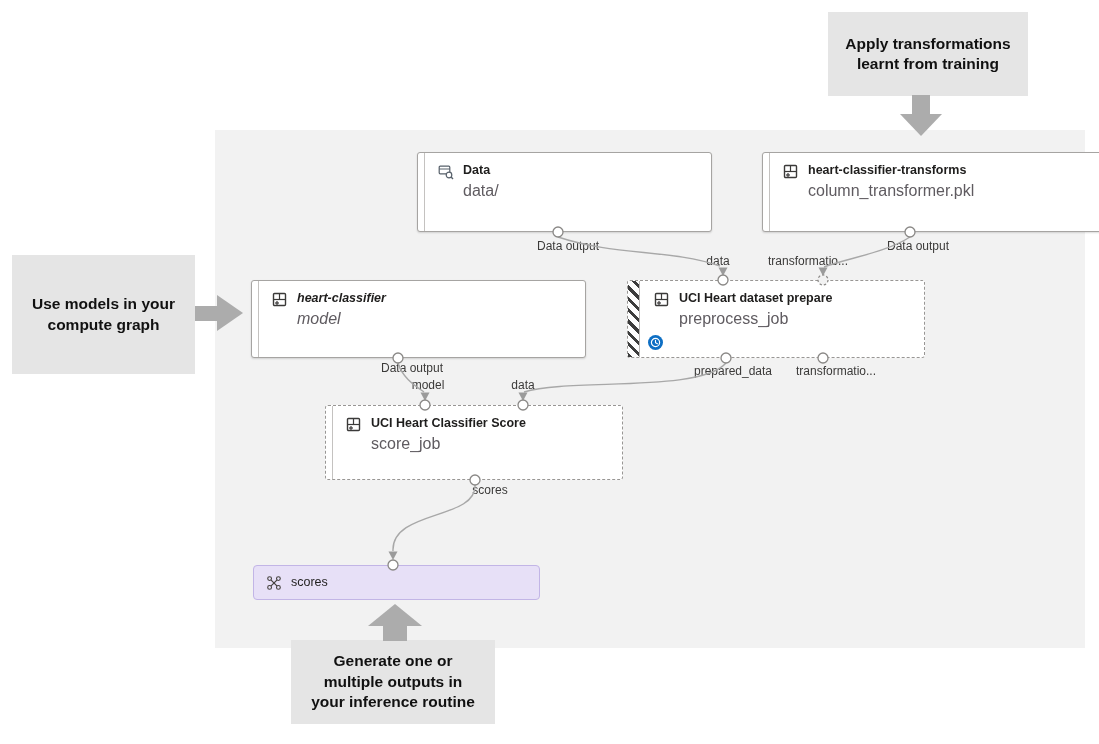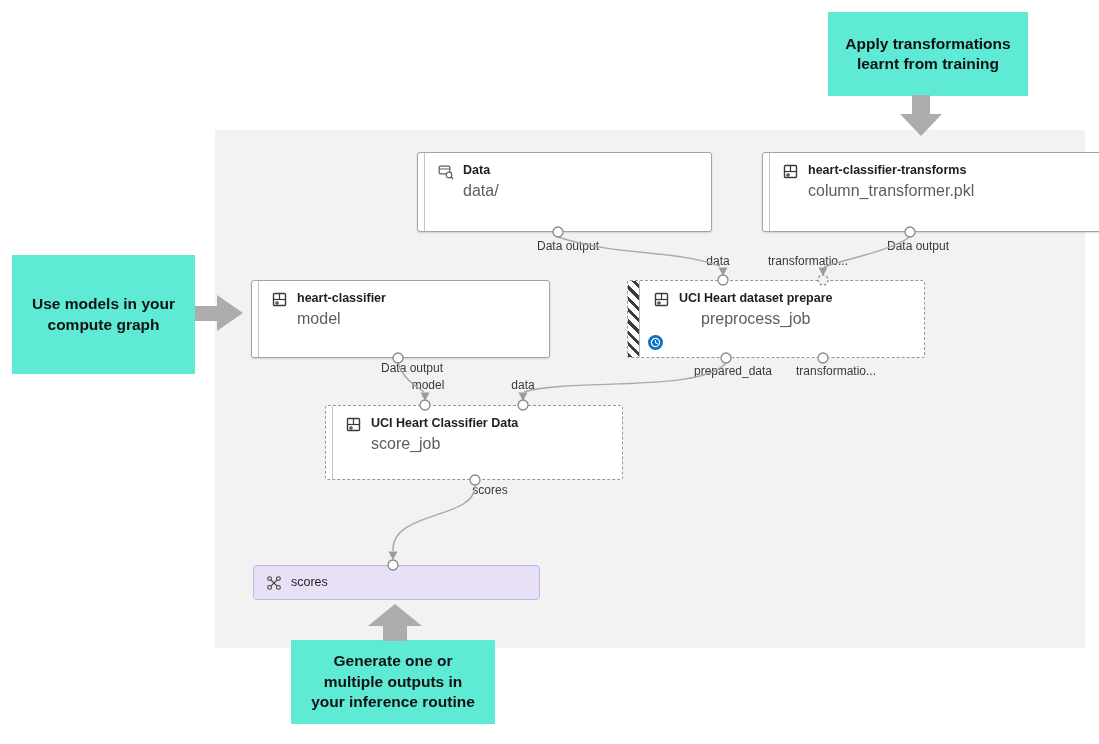--- a/index.html
+++ b/index.html
@@ -4,21 +4,21 @@
 <style>
   * { margin:0; padding:0; box-sizing:border-box; }
   html,body { background:#fff; }
   body { font-family:"Liberation Sans", sans-serif; }
   .page { position:relative; width:1099px; height:744px; background:#fff; overflow:hidden; }
 
   
   .canvas { position:absolute; left:215px; top:130px; width:870px; height:518px; background:#F2F2F2; }
 
   
-  .callout { position:absolute; background:#5eead4; color:#111; font-weight:bold;
+  .callout { position:absolute; background:#e5e5e5; color:#111; font-weight:bold;
              font-size:15.5px; line-height:1.32; display:flex; align-items:center;
              justify-content:flex-start; text-align:center; }
   .callout .ct { width:100%; padding:4px 14px; }
   .callout-transforms { left:828px; top:12px; width:200px; height:84px; }
   .callout-models { left:12px; top:255px; width:183px; height:119px; }
   .callout-outputs { left:291px; top:640px; width:204px; height:84px; }
 
   .arr { position:absolute; background:#ACACAC; }
   .arr-shaft-down { left:912px; top:95px; width:18px; height:20px; }
   .arr-head-down  { left:900px; top:114px; width:0; height:0; background:none;
@@ -38,25 +38,25 @@
           box-shadow:0 1px 2px rgba(0,0,0,.14); }
   .node.dashed { border:1px dashed #989694; box-shadow:none; }
   .spine { position:absolute; left:6px; top:0; bottom:0; width:1px; background:#C4C2C0; }
   .node-head { display:flex; align-items:flex-start; padding:10px 8px 0 20px; }
   .node-icon { flex:0 0 16px; margin-right:9px; margin-top:1px; }
   .node-title { font-size:12.5px; font-weight:bold; color:#1F1E1D; line-height:1.25; }
   .node-sub { font-size:16px; color:#5F5B60; line-height:1.45; }
 
   .node-data       { left:417px; top:152px; width:295px; height:80px; }
   .node-transforms { left:762px; top:152px; width:340px; height:80px; }
-  .node-classifier { left:251px; top:280px; width:299px; height:78px; }
+  .node-classifier { left:251px; top:280px; width:335px; height:78px;font-style:italic; }
   .node-prepare    { left:627px; top:280px; width:298px; height:78px; }
   .node-score      { left:325px; top:405px; width:298px; height:75px; }
 
-  .node-prepare .node-head { padding-left:26px;text-align:center; }
+  .node-prepare .node-head { padding-left:26px; }
   .hazard { position:absolute; left:0; top:0; bottom:0; width:12px;
             background:repeating-linear-gradient(45deg,#3C3C3C 0 3px,#FDFDFD 3px 8px);
             border-right:1px solid #B9B7B5; }
   .status-clock { position:absolute; left:20px; bottom:7px; width:15px; height:15px; }
 
   .node-scores { position:absolute; left:253px; top:565px; width:287px; height:35px;
                  background:#E7E0F7; border:1px solid #C2B5E6; border-radius:4px;
                  display:flex; align-items:center; padding:0 10px; }
   .node-scores .node-icon { margin:0 9px 0 2px; }
   .node-scores .node-title { font-weight:normal; font-size:12.5px; color:#201F1E; }
@@ -160,21 +160,21 @@
     <div class="spine"></div>
     <div class="node-head">
       <svg class="node-icon" viewBox="0 0 16 16" width="16" height="16">
         <rect x="1.5" y="1.5" width="12" height="12" rx="1" fill="none" stroke="#3B3A39" stroke-width="1.4"></rect>
         <line x1="1.5" y1="7.5" x2="13.5" y2="7.5" stroke="#3B3A39" stroke-width="1.2"></line>
         <line x1="7.5" y1="1.5" x2="7.5" y2="7.5" stroke="#3B3A39" stroke-width="1.2"></line>
         <line x1="3" y1="11" x2="7" y2="11" stroke="#3B3A39" stroke-width="1.2"></line>
         <line x1="5" y1="9" x2="5" y2="13" stroke="#3B3A39" stroke-width="1.2"></line>
       </svg>
       <div>
-        <div class="node-title">UCI Heart Classifier Data</div>
+        <div class="node-title">UCI Heart Classifier Score</div>
         <div class="node-sub">score_job</div>
       </div>
     </div>
   </div>
 
   <div class="node-scores">
     <svg class="node-icon" viewBox="0 0 14 14" width="14" height="14">
       <line x1="3.6" y1="3.6" x2="10.4" y2="10.4" stroke="#44413E" stroke-width="1.2"></line>
       <line x1="10.4" y1="3.6" x2="3.6" y2="10.4" stroke="#44413E" stroke-width="1.2"></line>
       <circle cx="2.6" cy="2.6" r="1.9" fill="#E7E0F7" stroke="#44413E" stroke-width="1.1"></circle>

